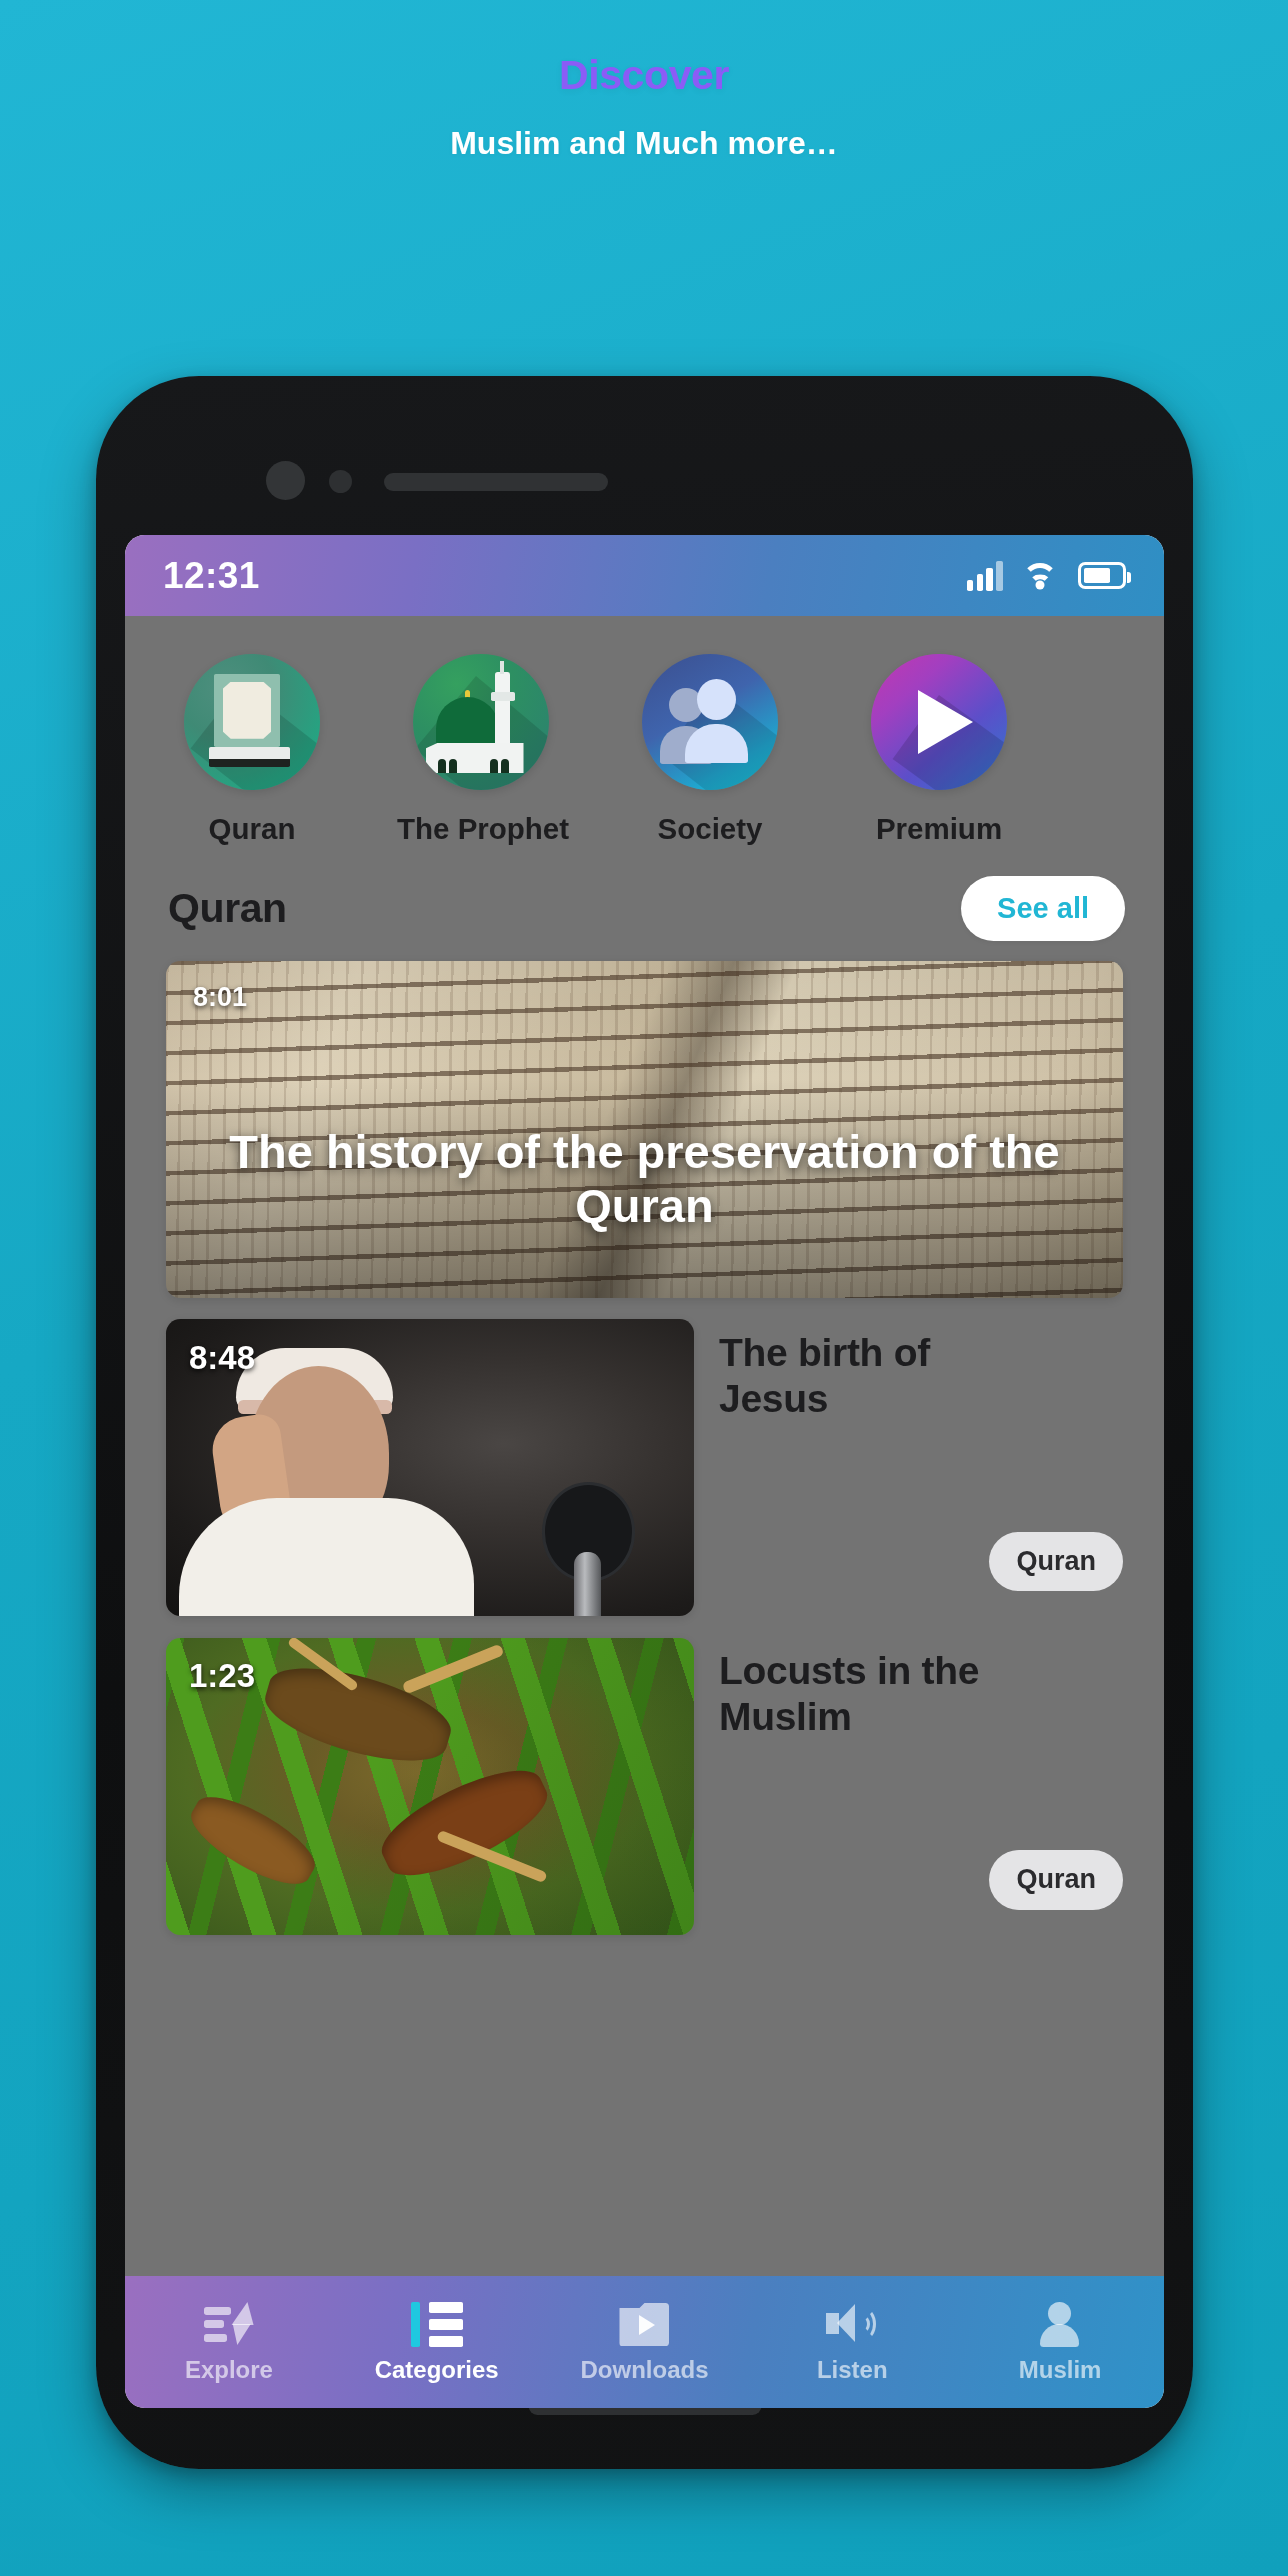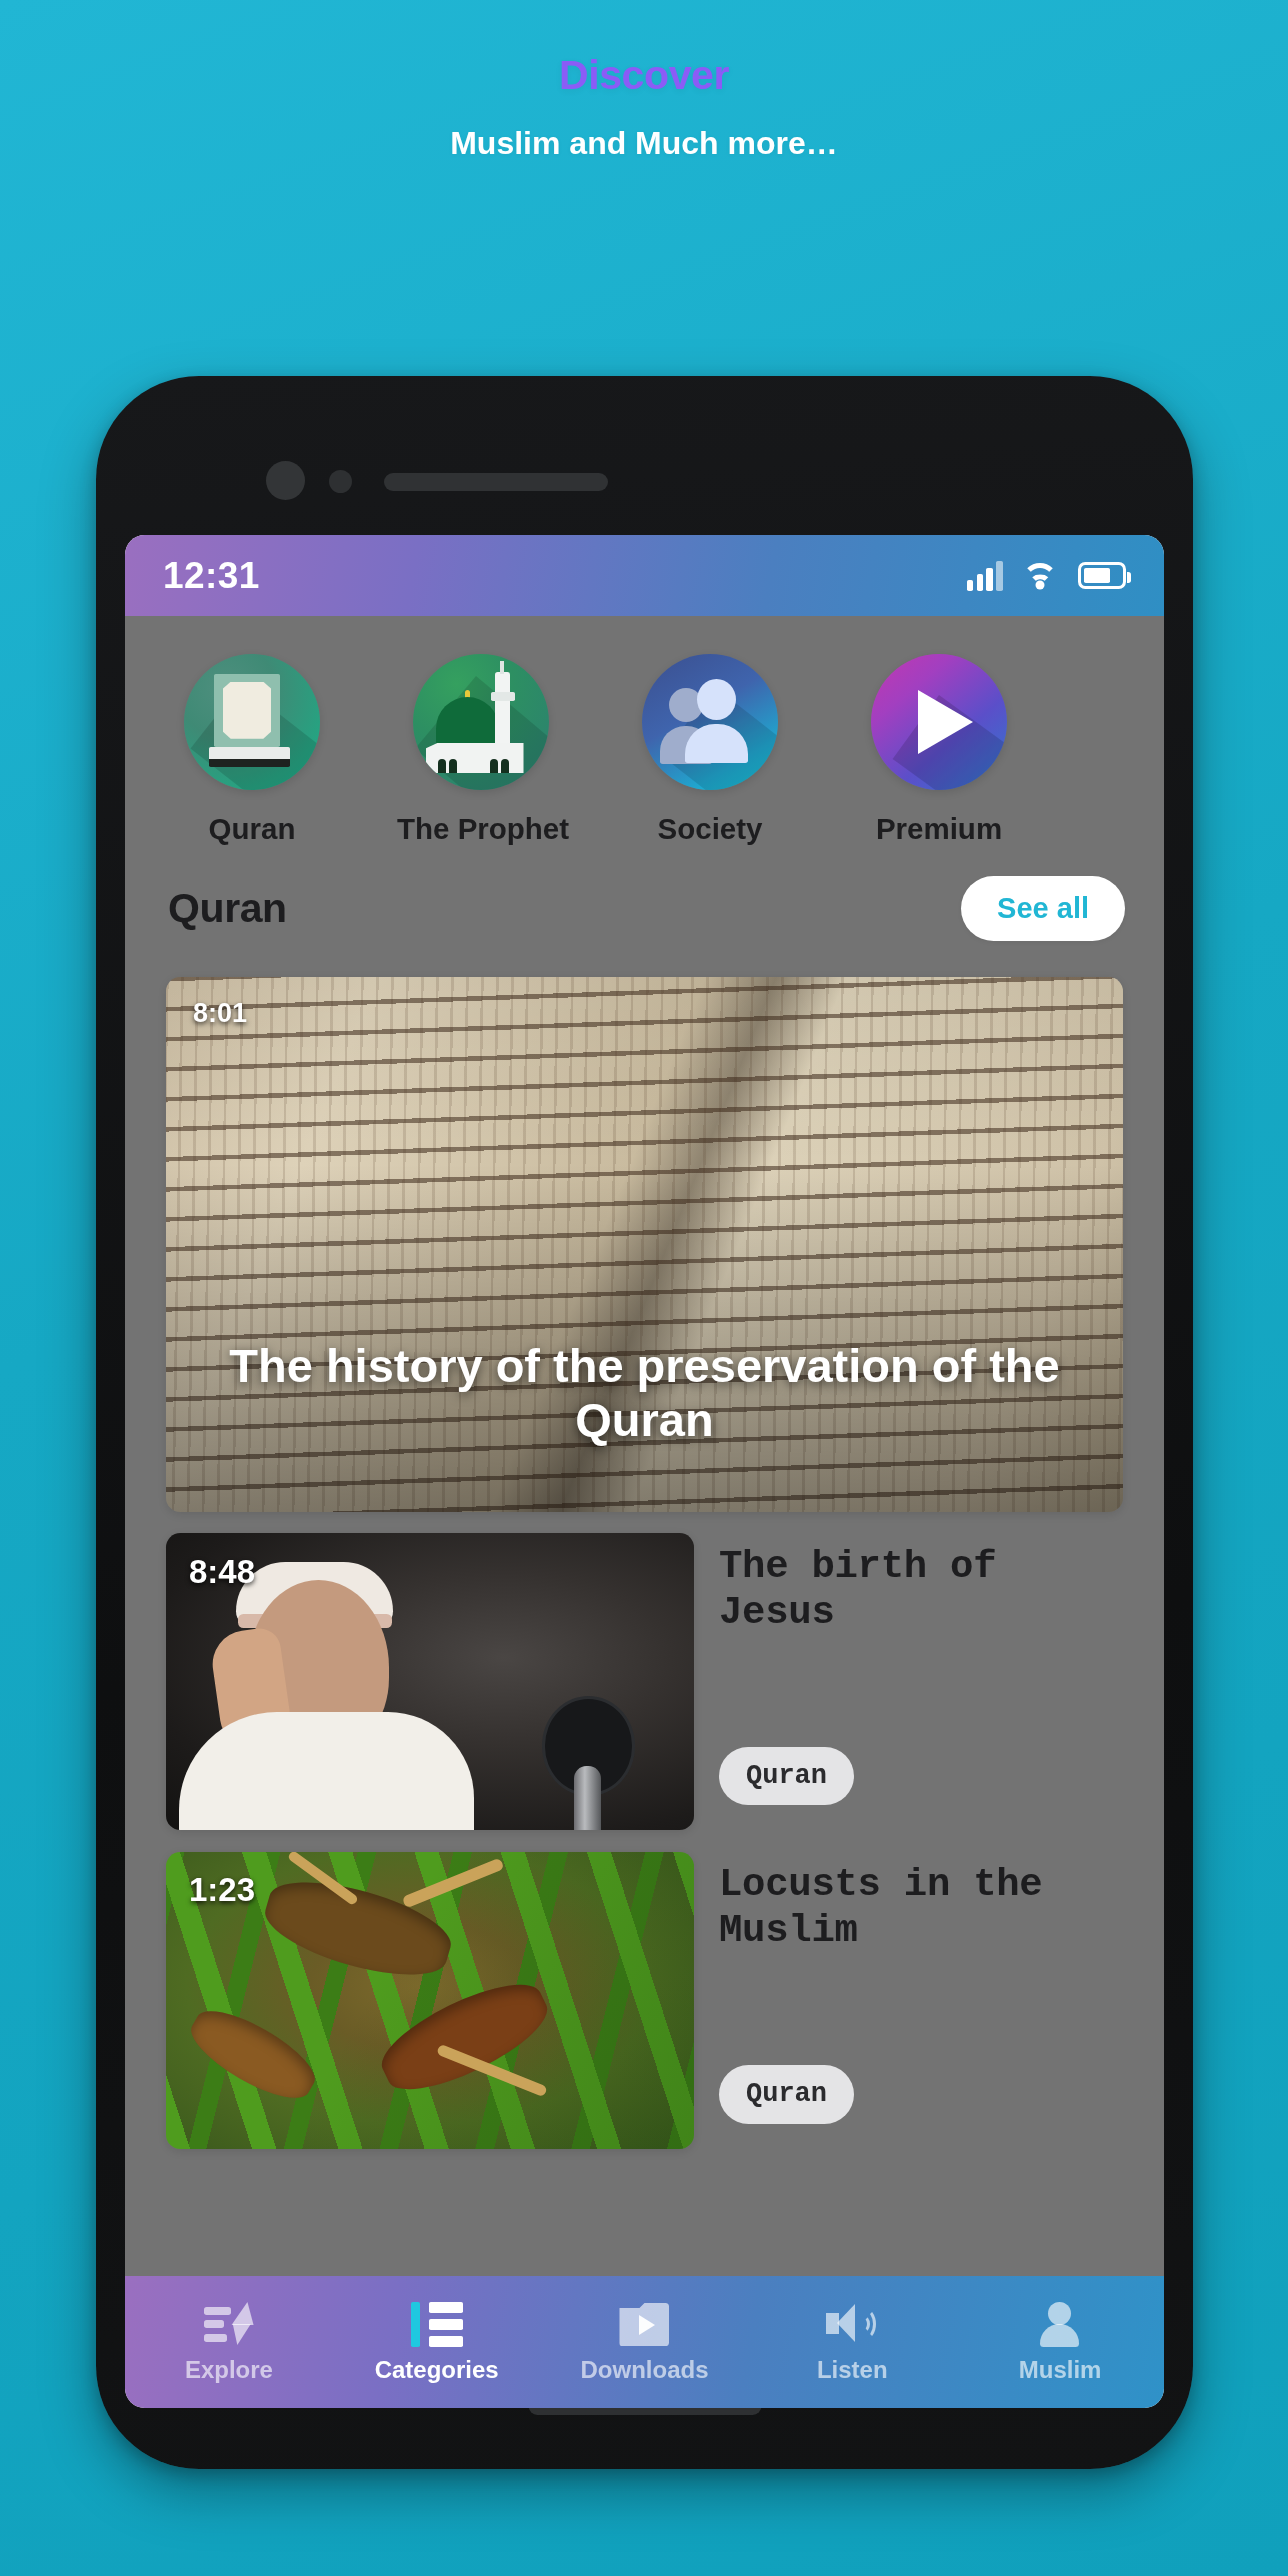--- a/index.html
+++ b/index.html
@@ -273,22 +273,22 @@
     padding: 16px 36px;
     border-radius: 36px;
     border: none;
     font-family: inherit;
     cursor: pointer;
     box-shadow: 0 1.8px 5.4px rgba(0,0,0,0.05);
   }
 
   
   .hero {
-    margin: 16px 41px;
-    height: 535px;
+    margin: 0 41px;
+    height: 337px;
     border-radius: 14.3px;
     position: relative;
     overflow: hidden;
     background:
       linear-gradient(180deg, rgba(0,0,0,0.05) 0%, rgba(0,0,0,0.0) 35%, rgba(0,0,0,0.42) 100%),
       repeating-linear-gradient(178deg, rgba(60,40,25,0.55) 0px, rgba(60,40,25,0.55) 4.5px, rgba(0,0,0,0) 4.5px, rgba(0,0,0,0) 30px),
       repeating-linear-gradient(91deg, rgba(80,55,35,0.16) 0px, rgba(80,55,35,0.16) 2.7px, rgba(0,0,0,0) 2.7px, rgba(0,0,0,0) 15px),
       linear-gradient(112deg, #cdbfa5 0%, #ded2b9 18%, #c9bb9f 46%, #8f8470 52%, #dcd1b8 58%, #cfc2a8 86%, #b8ab90 100%);
     box-shadow: 0 2.7px 9px rgba(0,0,0,0.10);
   }
@@ -393,21 +393,21 @@
   .th-locust .leg {
     position: absolute; background: #caa35a; border-radius: 5.4px;
   }
   .th-locust .l1 { left: 234px; top: 25px; width: 106px; height: 11.6px; transform: rotate(-22deg); }
   .th-locust .l2 { left: 116px; top: 21.5px; width: 82px; height: 9.8px; transform: rotate(36deg); }
   .th-locust .l3 { left: 268px; top: 213px; width: 116px; height: 10.7px; transform: rotate(22deg); }
 
   .row-meta {
     flex: 1 1 auto;
     padding: 10.7px 0 0 25px;
-    display: flex; flex-direction: column; font-family: Liberation Mono, monospace;
+    display: flex; 
   }
   .row-title {
     font-size: 39px; font-weight: bold; color: #1d1d1f;
     line-height: 1.18; letter-spacing: -0.3px;
   }
   .tag {
     margin-top: auto; margin-bottom: 25px;
     align-self: flex-start;
     background: #e4e4e6;
     color: #2b2b2e;

